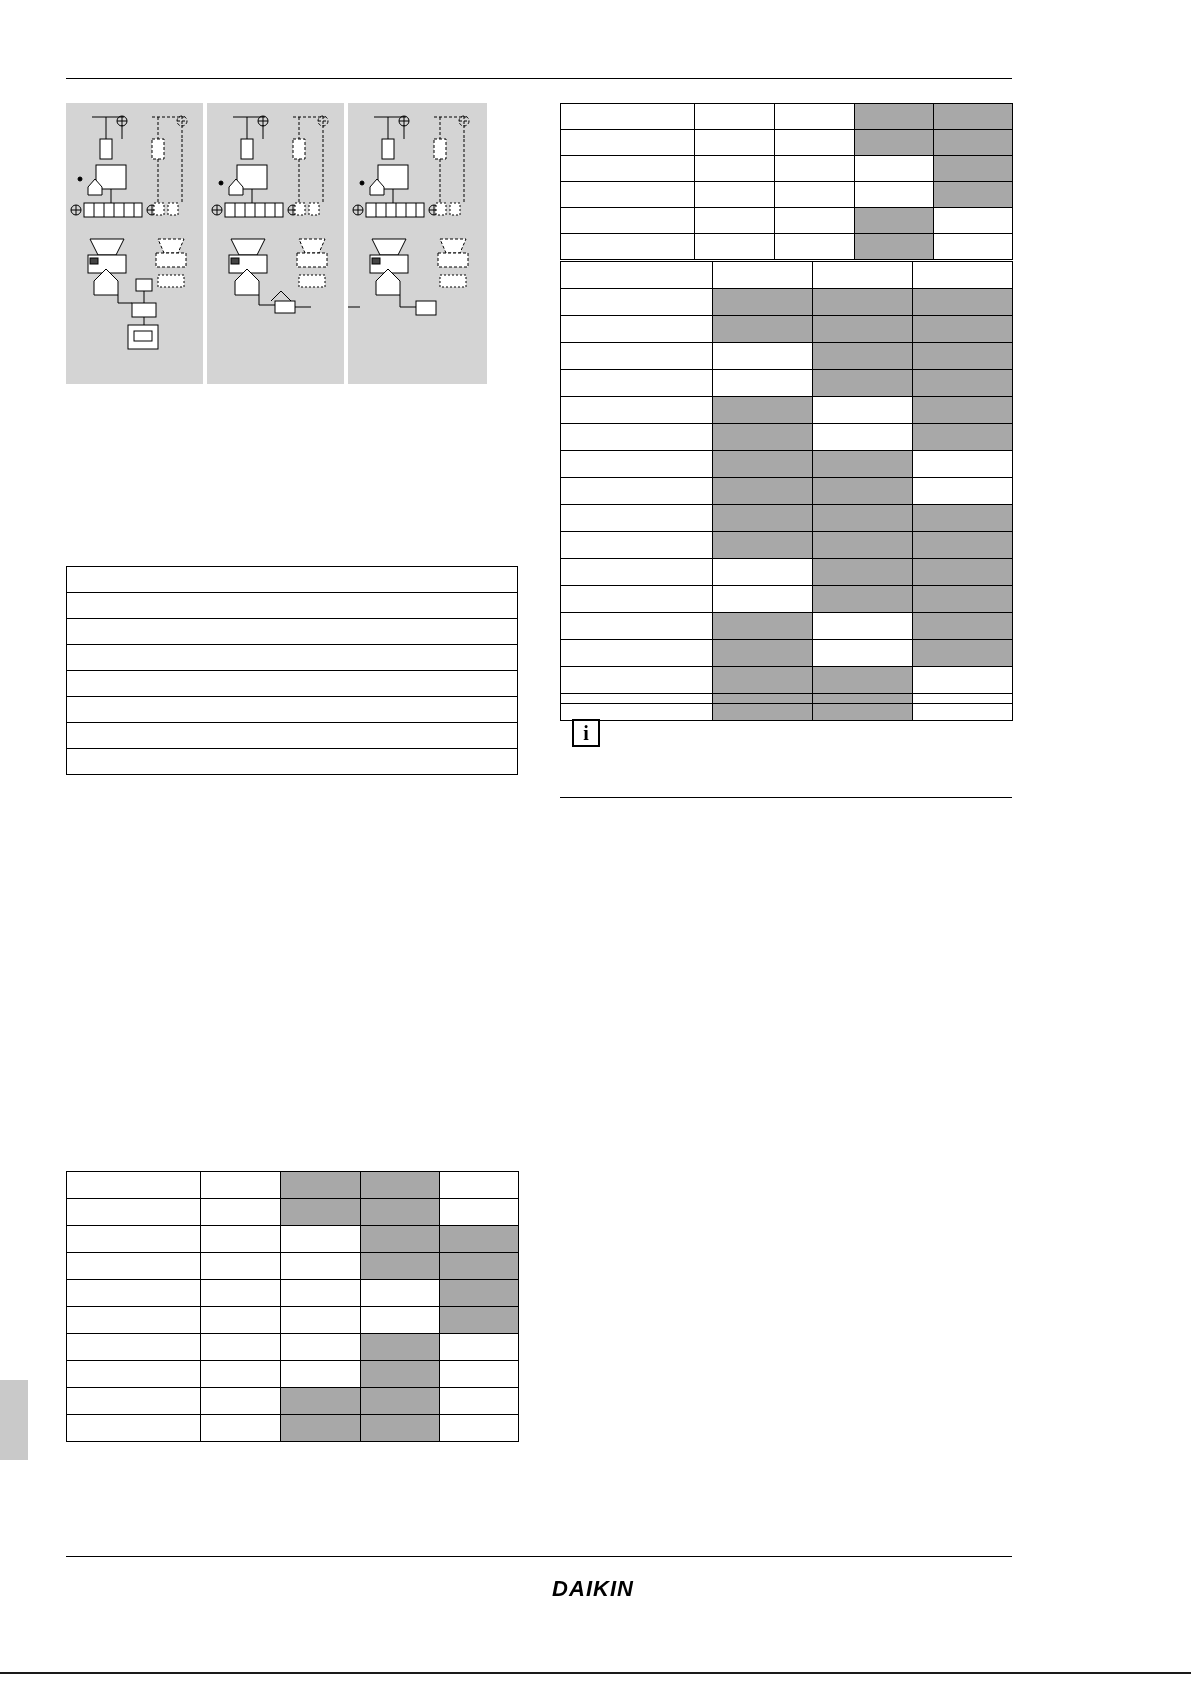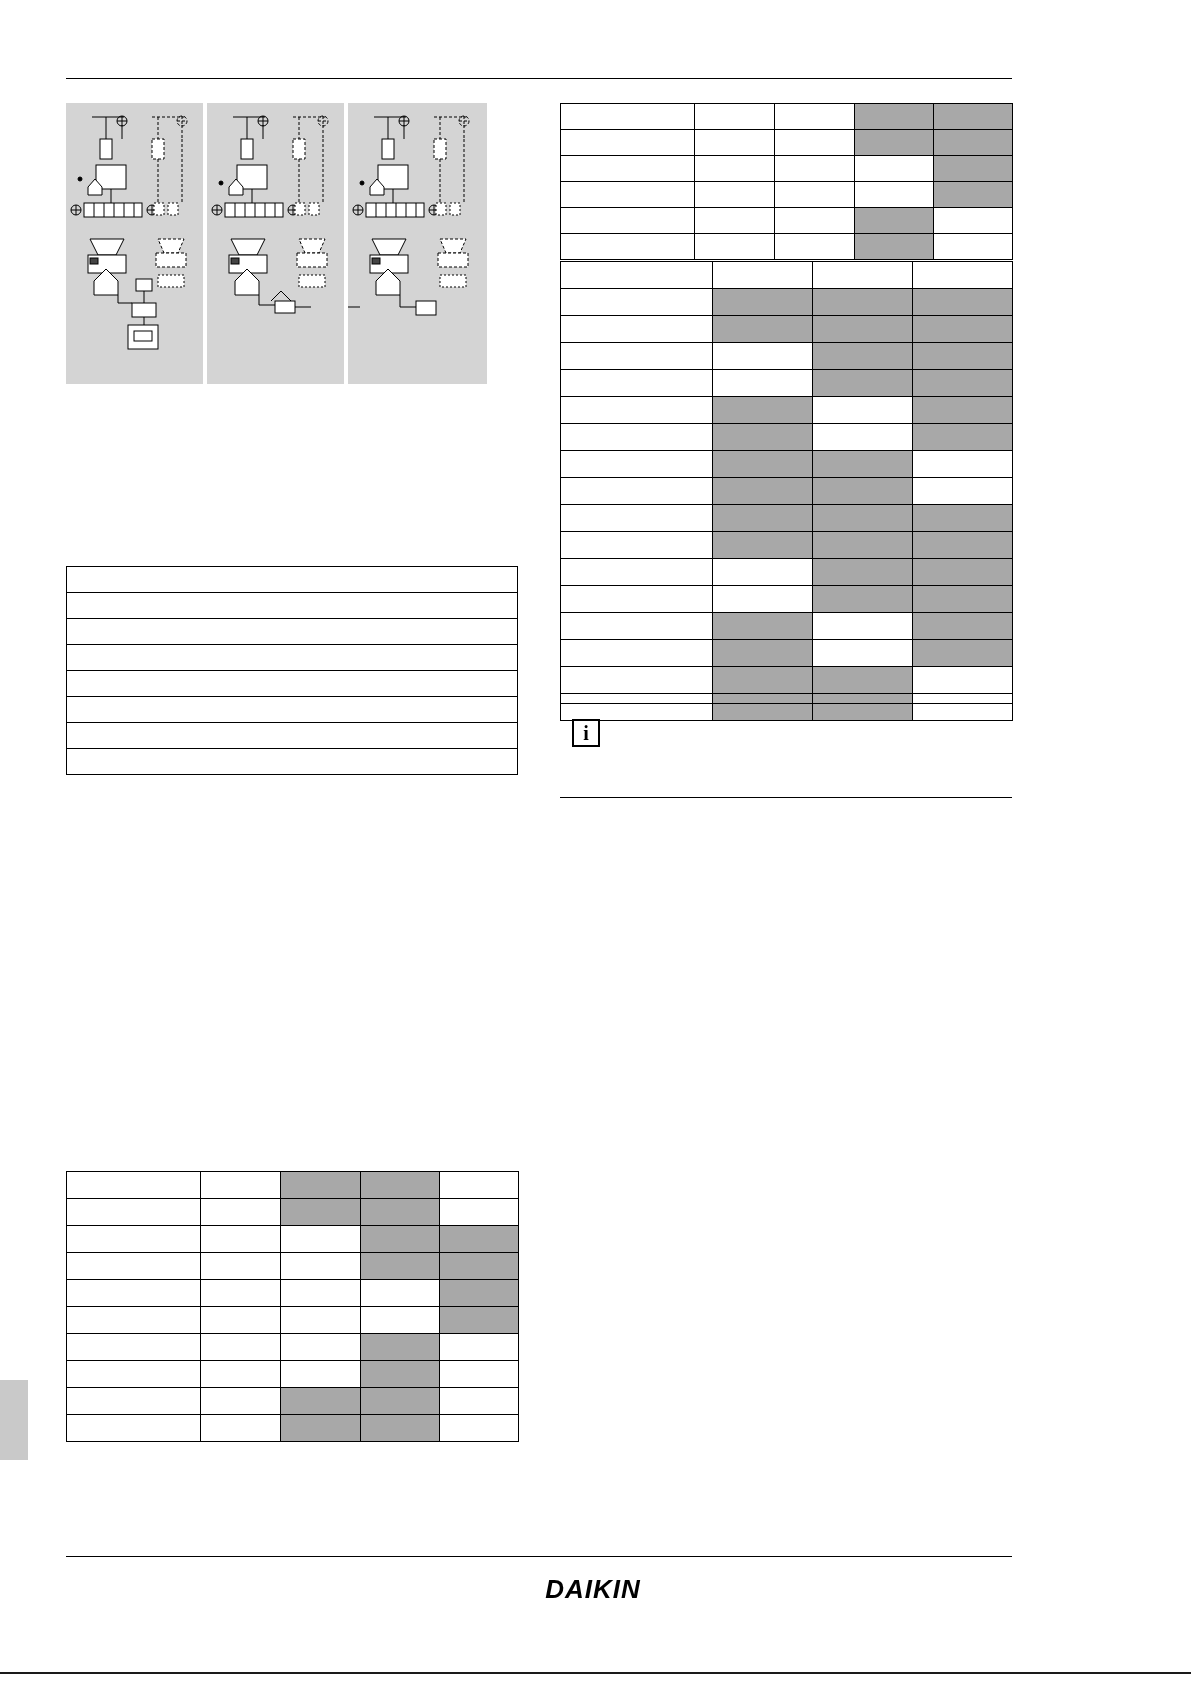--- a/index.html
+++ b/index.html
@@ -56,21 +56,21 @@
     left: 498px;
     top: 1576px;
     width: 190px;
     height: 26px;
     display: flex;
     align-items: center;
     justify-content: center;
     font-family: "Liberation Sans", sans-serif;
     font-weight: bold;
     font-style: italic;
-    font-size: 26px;
+    font-size: 22px;
     letter-spacing: 1px;
     color: #000000;
   }
 
   
   .figure {
     position: absolute;
     left: 66px;
     top: 103px;
     width: 425px;

